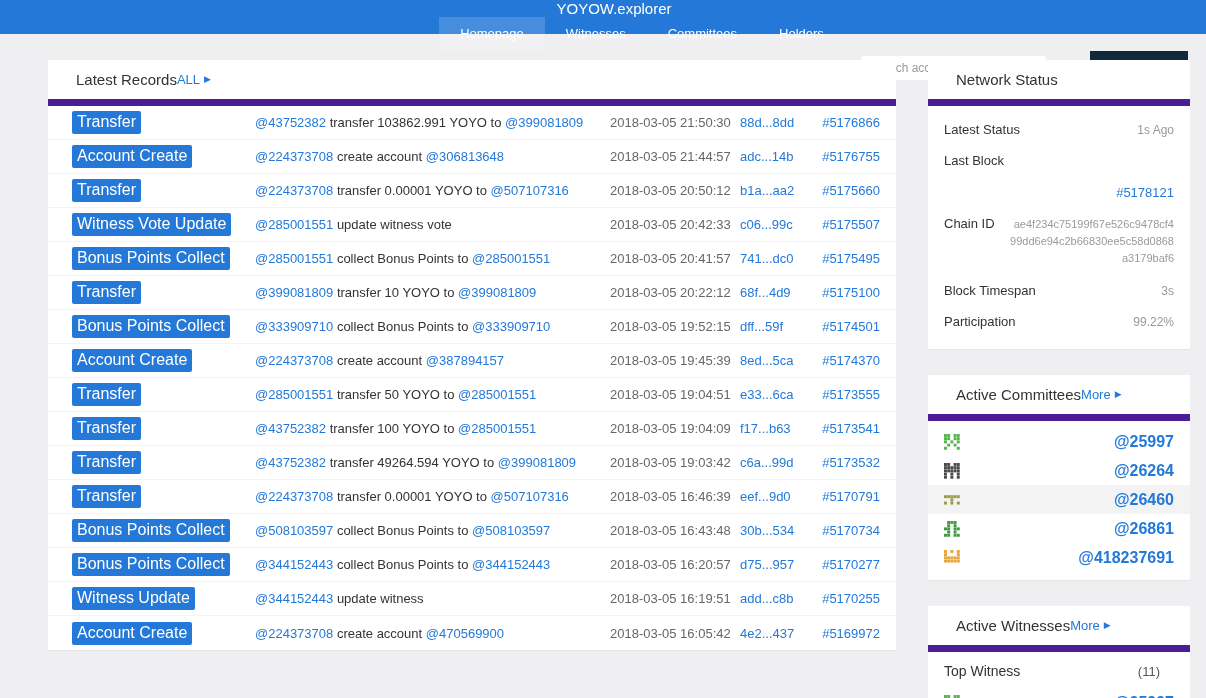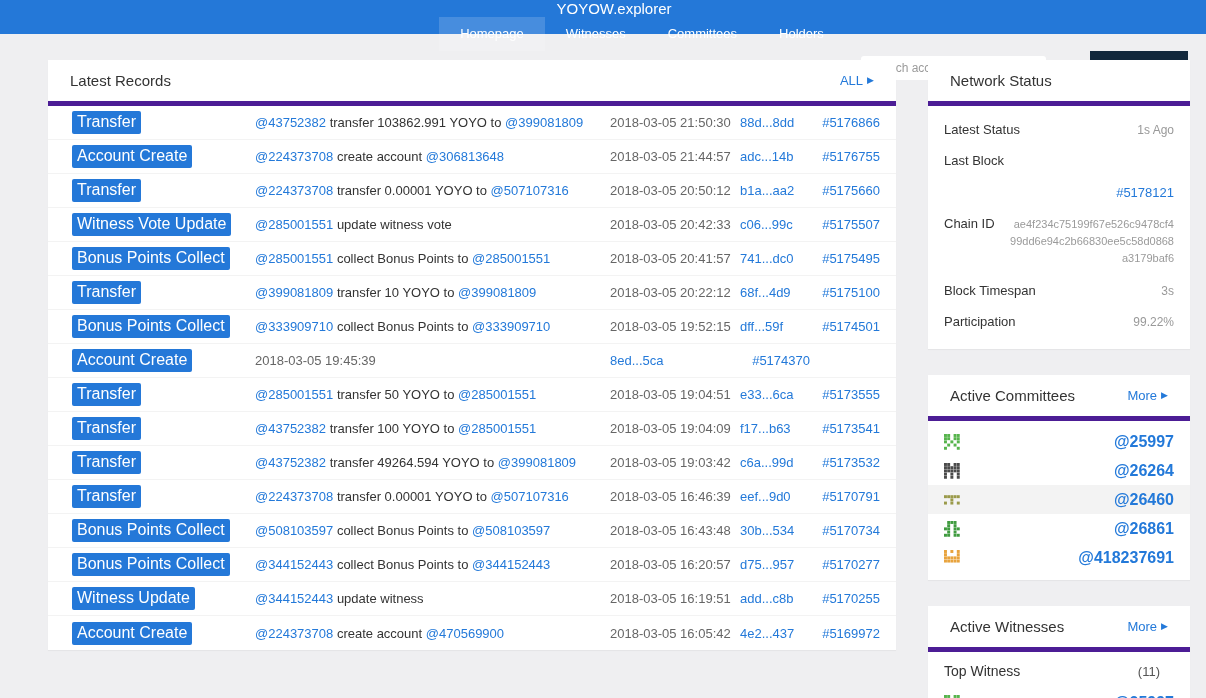--- a/index.html
+++ b/index.html
@@ -47,22 +47,22 @@
     height:34px; padding:0 15px; background:#12283c; color:#fff; border:none;
     font-size:13px; display:flex; align-items:center; gap:20px; cursor:pointer;
     font-family:"Liberation Sans", sans-serif;
   }
   .caret { font-size:10px; }
 
   
   .content { display:flex; align-items:flex-start; padding:26px 16px 0 48px; gap:32px; }
   .card { background:#fff; box-shadow:0 1px 1px rgba(0,0,0,0.04); }
   .card-header {
-    display:flex; justify-content:space-between; align-items:center;
-    height:46px; padding:0 22px; border-bottom:5px solid #4c1d95;
+    display:flex; justify-content:flex-start; align-items:center;
+    height:46px; padding:0 28px; border-bottom:7px solid #4c1d95;
   }
   .card-header h2 { margin:0; font-size:15px; font-weight:normal; color:#333; }
   .link { color:#2379d9; font-size:13px; display:flex; align-items:center; gap:4px; }
   .tri { font-size:9px; line-height:1; }
 
   
   .records-card { width:848px; }
   .grid {
     display:grid; grid-template-columns:183px 355px 130px 70px 1fr;
     align-items:center; padding:0 16px 0 24px;
@@ -179,20 +179,21 @@
         </div>
         <div class="grid trow">
           <div><span class="badge">Bonus Points Collect</span></div>
           <div class="comment"><a class="acct-link">@333909710</a><span> collect Bonus Points to </span><a class="acct-link">@333909710</a></div>
           <div class="time">2018-03-05 19:52:15</div>
           <a class="acct-link">dff...59f</a>
           <div class="block-cell"><a class="acct-link">#5174501</a></div>
         </div>
         <div class="grid trow">
           <div><span class="badge">Account Create</span></div>
+          <div class="comment"><a class="acct-link">@224373708</a><span> create account </span><a class="acct-link">@387894157</a></div>
           <div class="time">2018-03-05 19:45:39</div>
           <a class="acct-link">8ed...5ca</a>
           <div class="block-cell"><a class="acct-link">#5174370</a></div>
         </div>
         <div class="grid trow">
           <div><span class="badge">Transfer</span></div>
           <div class="comment"><a class="acct-link">@285001551</a><span> transfer 50 YOYO to </span><a class="acct-link">@285001551</a></div>
           <div class="time">2018-03-05 19:04:51</div>
           <a class="acct-link">e33...6ca</a>
           <div class="block-cell"><a class="acct-link">#5173555</a></div>

